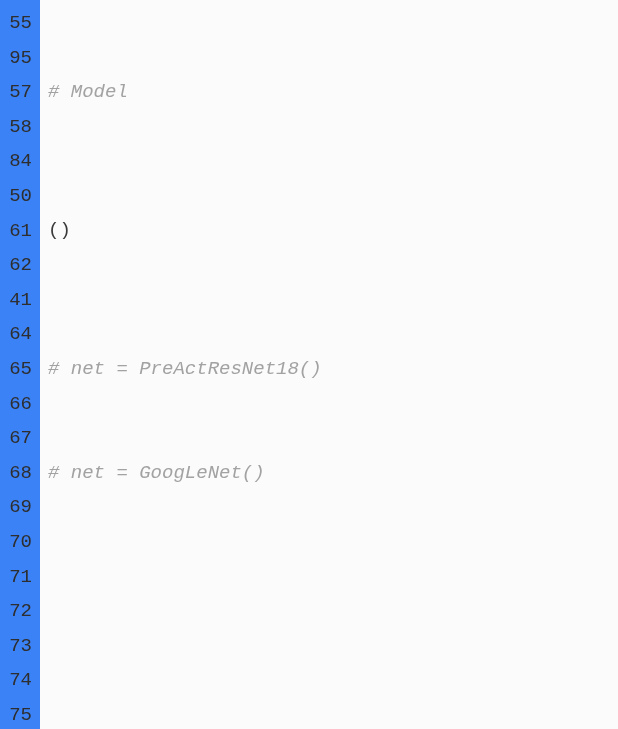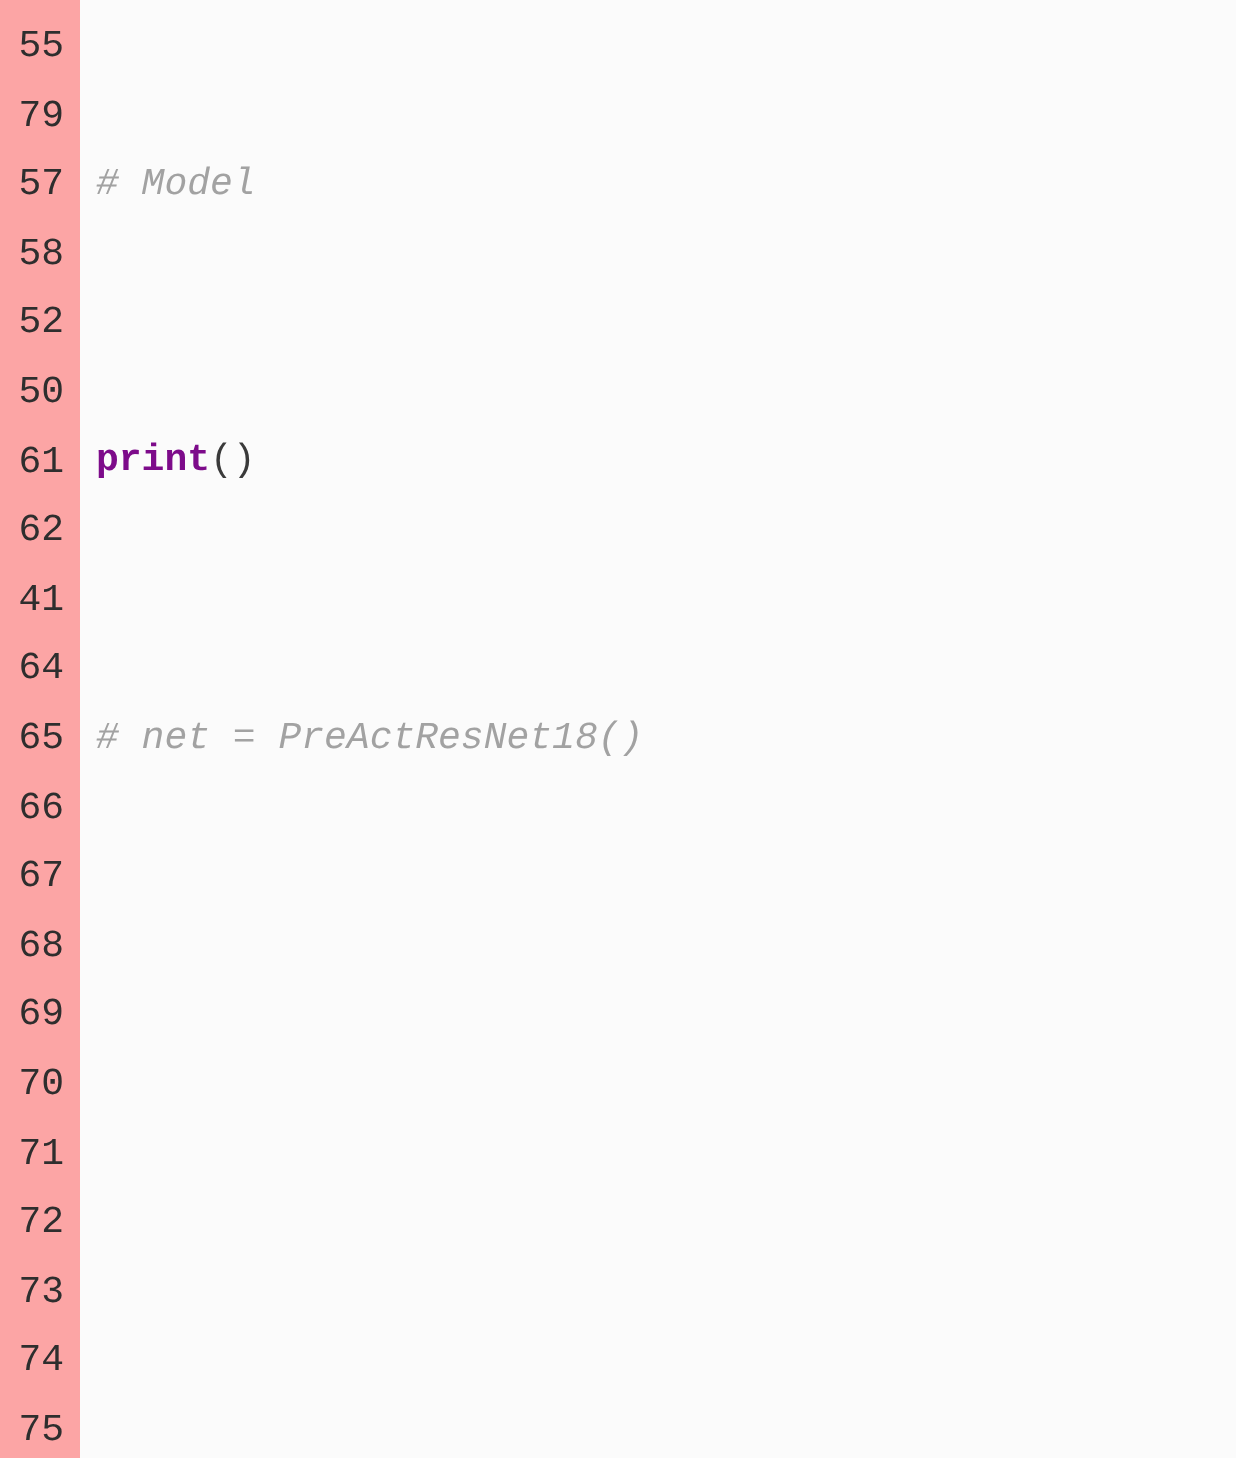--- a/index.html
+++ b/index.html
@@ -14,21 +14,21 @@
       width: 618px;
       height: 729px;
       overflow: hidden;
       line-height: 1.82;
     }
     .code-container {
       display: flex;
       height: 100%;
     }
     .gutter {
-      background: #fca5a5;
+      background: #3b82f6;
       padding: 6px 8px 0 6px;
       color: #2e2e2e;
       user-select: none;
       min-width: 40px;
     }
     .gutter-line {
       height: 34.6px;
       display: flex;
       align-items: center;
       justify-content: flex-end;
@@ -48,24 +48,24 @@
     .tok-builtin { color: #7d0b8a; font-weight: bold; }
     .tok-string { color: #277a2a; }
     .tok-punct { color: #3a3a3a; }
   </style>
 </head>
 <body>
 
 <div class="code-container">
   <div class="gutter">
     <div class="gutter-line">55</div>
-    <div class="gutter-line">79</div>
+    <div class="gutter-line">95</div>
     <div class="gutter-line">57</div>
     <div class="gutter-line">58</div>
-    <div class="gutter-line">52</div>
+    <div class="gutter-line">84</div>
     <div class="gutter-line">50</div>
     <div class="gutter-line">61</div>
     <div class="gutter-line">62</div>
     <div class="gutter-line">41</div>
     <div class="gutter-line">64</div>
     <div class="gutter-line">65</div>
     <div class="gutter-line">66</div>
     <div class="gutter-line">67</div>
     <div class="gutter-line">68</div>
     <div class="gutter-line">69</div>
@@ -73,23 +73,24 @@
     <div class="gutter-line">71</div>
     <div class="gutter-line">72</div>
     <div class="gutter-line">73</div>
     <div class="gutter-line">74</div>
     <div class="gutter-line">75</div>
   </div>
 
   <div class="code-area">
     <div class="code-line"><span class="tok-comment"># Model</span></div>
 
-    <div class="code-line"><span class="tok-builtin">print</span><span class="tok-punct">(</span><span class="tok-punct">)</span></div>
+    <div class="code-line"><span class="tok-punct">(</span><span class="tok-punct">)</span></div>
 
     <div class="code-line"><span class="tok-comment"># net = PreActResNet18()</span></div>
+    <div class="code-line"><span class="tok-comment"># net = GoogLeNet()</span></div>
     
     
     
     
     
     
     
     
     
     

